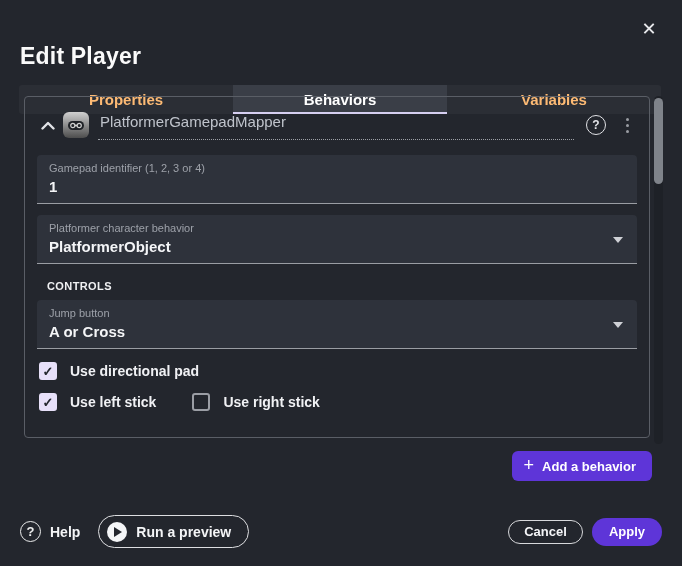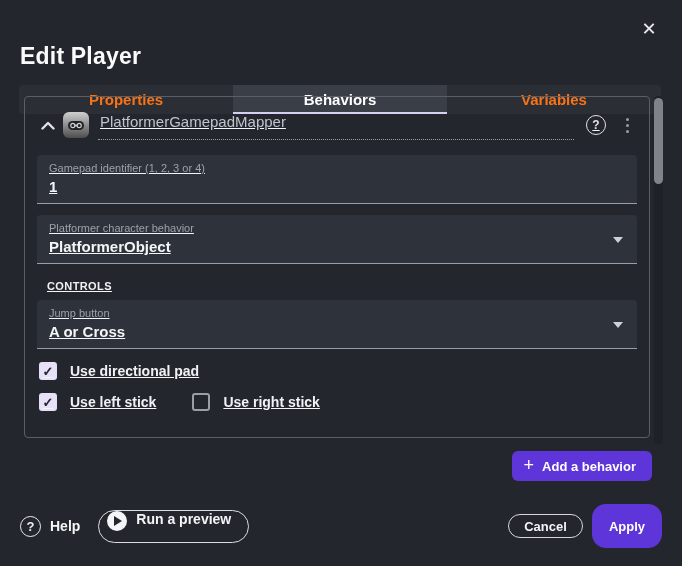--- a/index.html
+++ b/index.html
@@ -19,31 +19,31 @@
     display:flex; align-items:center; justify-content:center;
     color:#e8e9ec; font-size:18px; cursor:pointer; line-height:1;
   }
   
   .tabbar {
     margin:15px 21px 0 19px; height:29px; display:flex;
     background:#2b2e35; border-radius:3px; overflow:hidden;
   }
   .tab {
     flex:1; display:flex; align-items:center; justify-content:center;
-    font-size:15px; font-weight:bold; color:#f97316; position:relative; cursor:pointer;
+    font-size:15px; font-weight:bold; color:#fdba74; position:relative; cursor:pointer;
   }
   .tab.divided { border-left:1px solid #45484f; }
   .tab.active { background:#3a3e47; color:#ffffff; }
   .tab.active::after {
     content:""; position:absolute; left:0; right:0; bottom:0; height:2px; background:#d6cff1;
   }
   
   .panel {
     position:absolute; left:24px; top:96px; width:626px; height:342px;
-    border:1px solid #5a5e66; border-radius:4px; padding:12px 12px 0 12px;text-decoration:underline;
+    border:1px solid #5a5e66; border-radius:4px; padding:12px 12px 0 12px;
   }
   .beh-header { display:flex; align-items:center; height:32px; }
   .chev-btn { width:22px; height:22px; display:flex; align-items:center; justify-content:center; cursor:pointer; }
   .beh-icon {
     width:26px; height:26px; border-radius:6px; margin:0 9px 0 4px;
     background:linear-gradient(#d0d0d0,#4d4d4d);
     display:flex; align-items:center; justify-content:center;
   }
   .beh-name-wrap { flex:1; border-bottom:1px dotted #9da0a6; padding:2px 0 8px 2px; }
   .beh-name { font-size:15px; color:#bfc3cb; }
@@ -103,37 +103,37 @@
   }
   .help-q {
     width:21px; height:21px; border-radius:50%; border:1.7px solid #eceded;
     display:flex; align-items:center; justify-content:center;
     font-size:13px; font-weight:bold; color:#eceded; cursor:pointer;
   }
   .help-label { font-size:14px; font-weight:bold; margin:0 0 0 9px; }
   .preview-btn {
     margin-left:18px; height:33px; border-radius:17px; border:1px solid #dddee1;
     background:transparent; color:#f4f5f7; font-family:inherit; font-size:14px; font-weight:bold;
-    display:flex; gap:9px; padding:0 17px 0 8px; cursor:pointer;
+    display:flex; align-items:center; gap:9px; padding:0 17px 0 8px; cursor:pointer;
   }
   .play-circle {
     width:20px; height:20px; border-radius:50%; background:#f4f5f7;
     display:flex; align-items:center; justify-content:center;
   }
   .play-tri {
     width:0; height:0; border-top:5px solid transparent; border-bottom:5px solid transparent;
     border-left:8px solid #23262d; margin-left:2px;
   }
   .spacer { flex:1; }
   .cancel-btn {
     height:24px; border-radius:14px; border:1px solid #d7d8db; background:transparent;
     color:#f4f5f7; font-family:inherit; font-size:13px; font-weight:bold; padding:0 15px; cursor:pointer;
   }
   .apply-btn {
-    height:44px; border-radius:14px; border:none; background:#5e35d8; margin-left:9px;
+    height:28px; border-radius:14px; border:none; background:#5e35d8; margin-left:9px;
     color:#ffffff; font-family:inherit; font-size:13px; font-weight:bold; padding:0 17px; cursor:pointer;
   }
 </style>
 </head>
 <body>
 
 <div class="dlg-header">
   <div class="dlg-title">Edit Player</div>
   <div class="close-btn">✕</div>
 </div>

